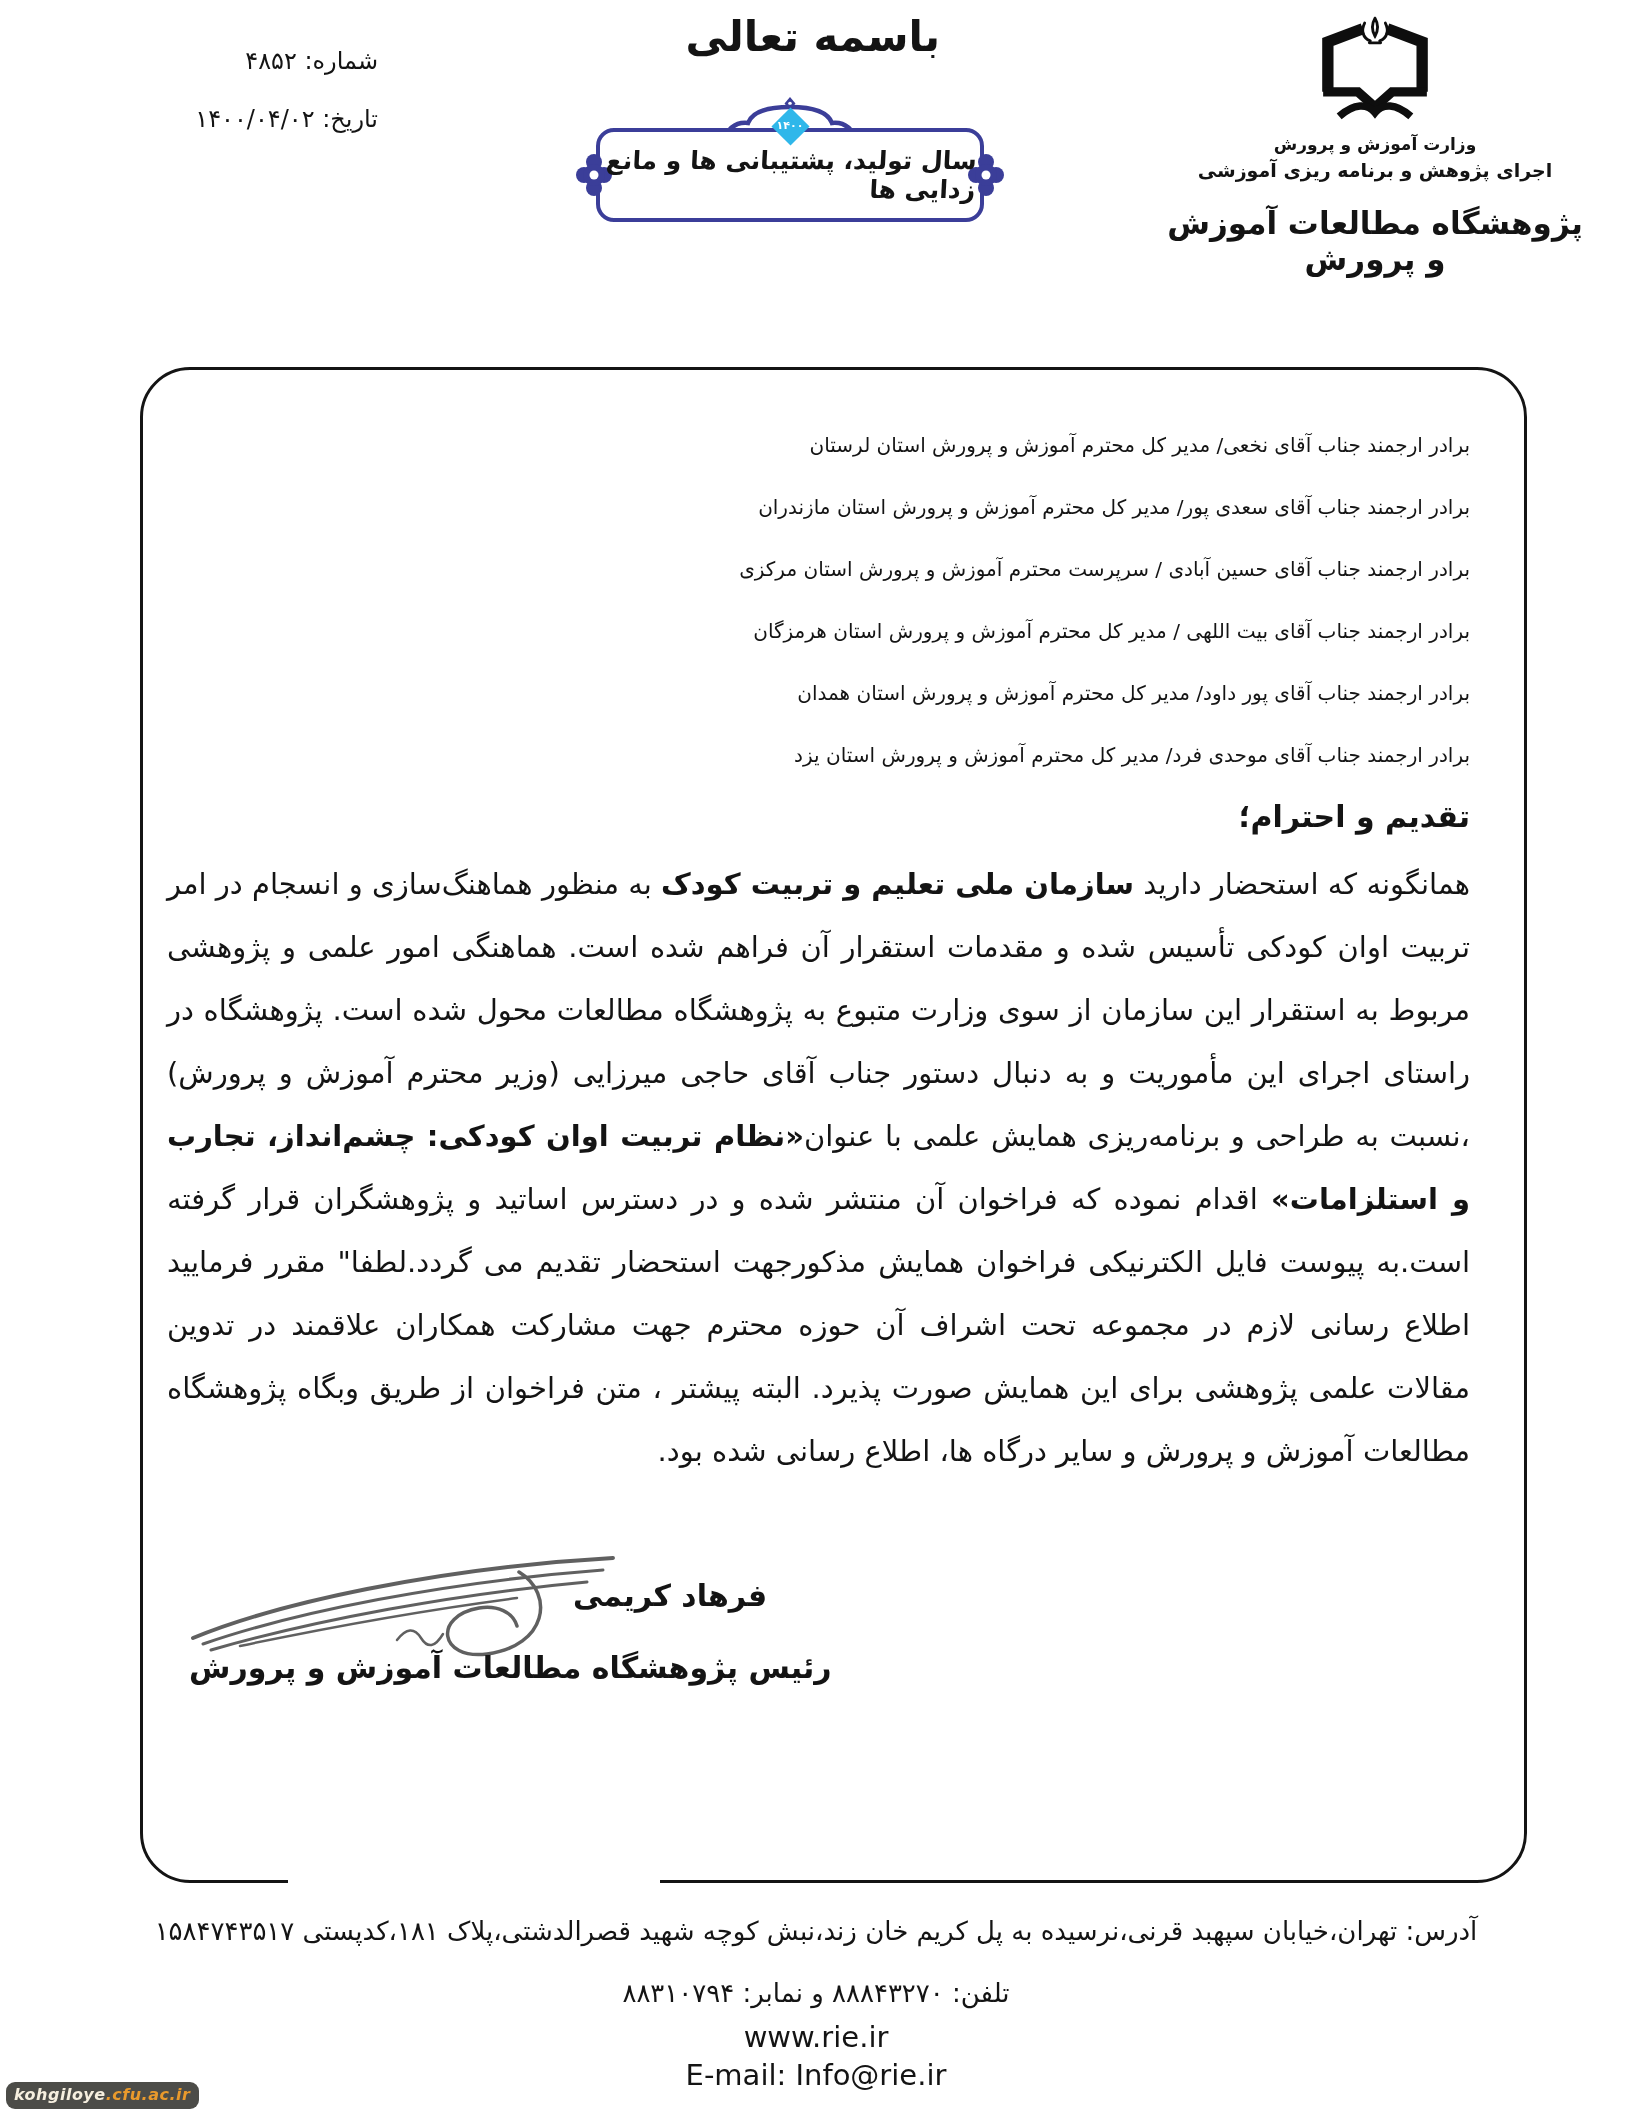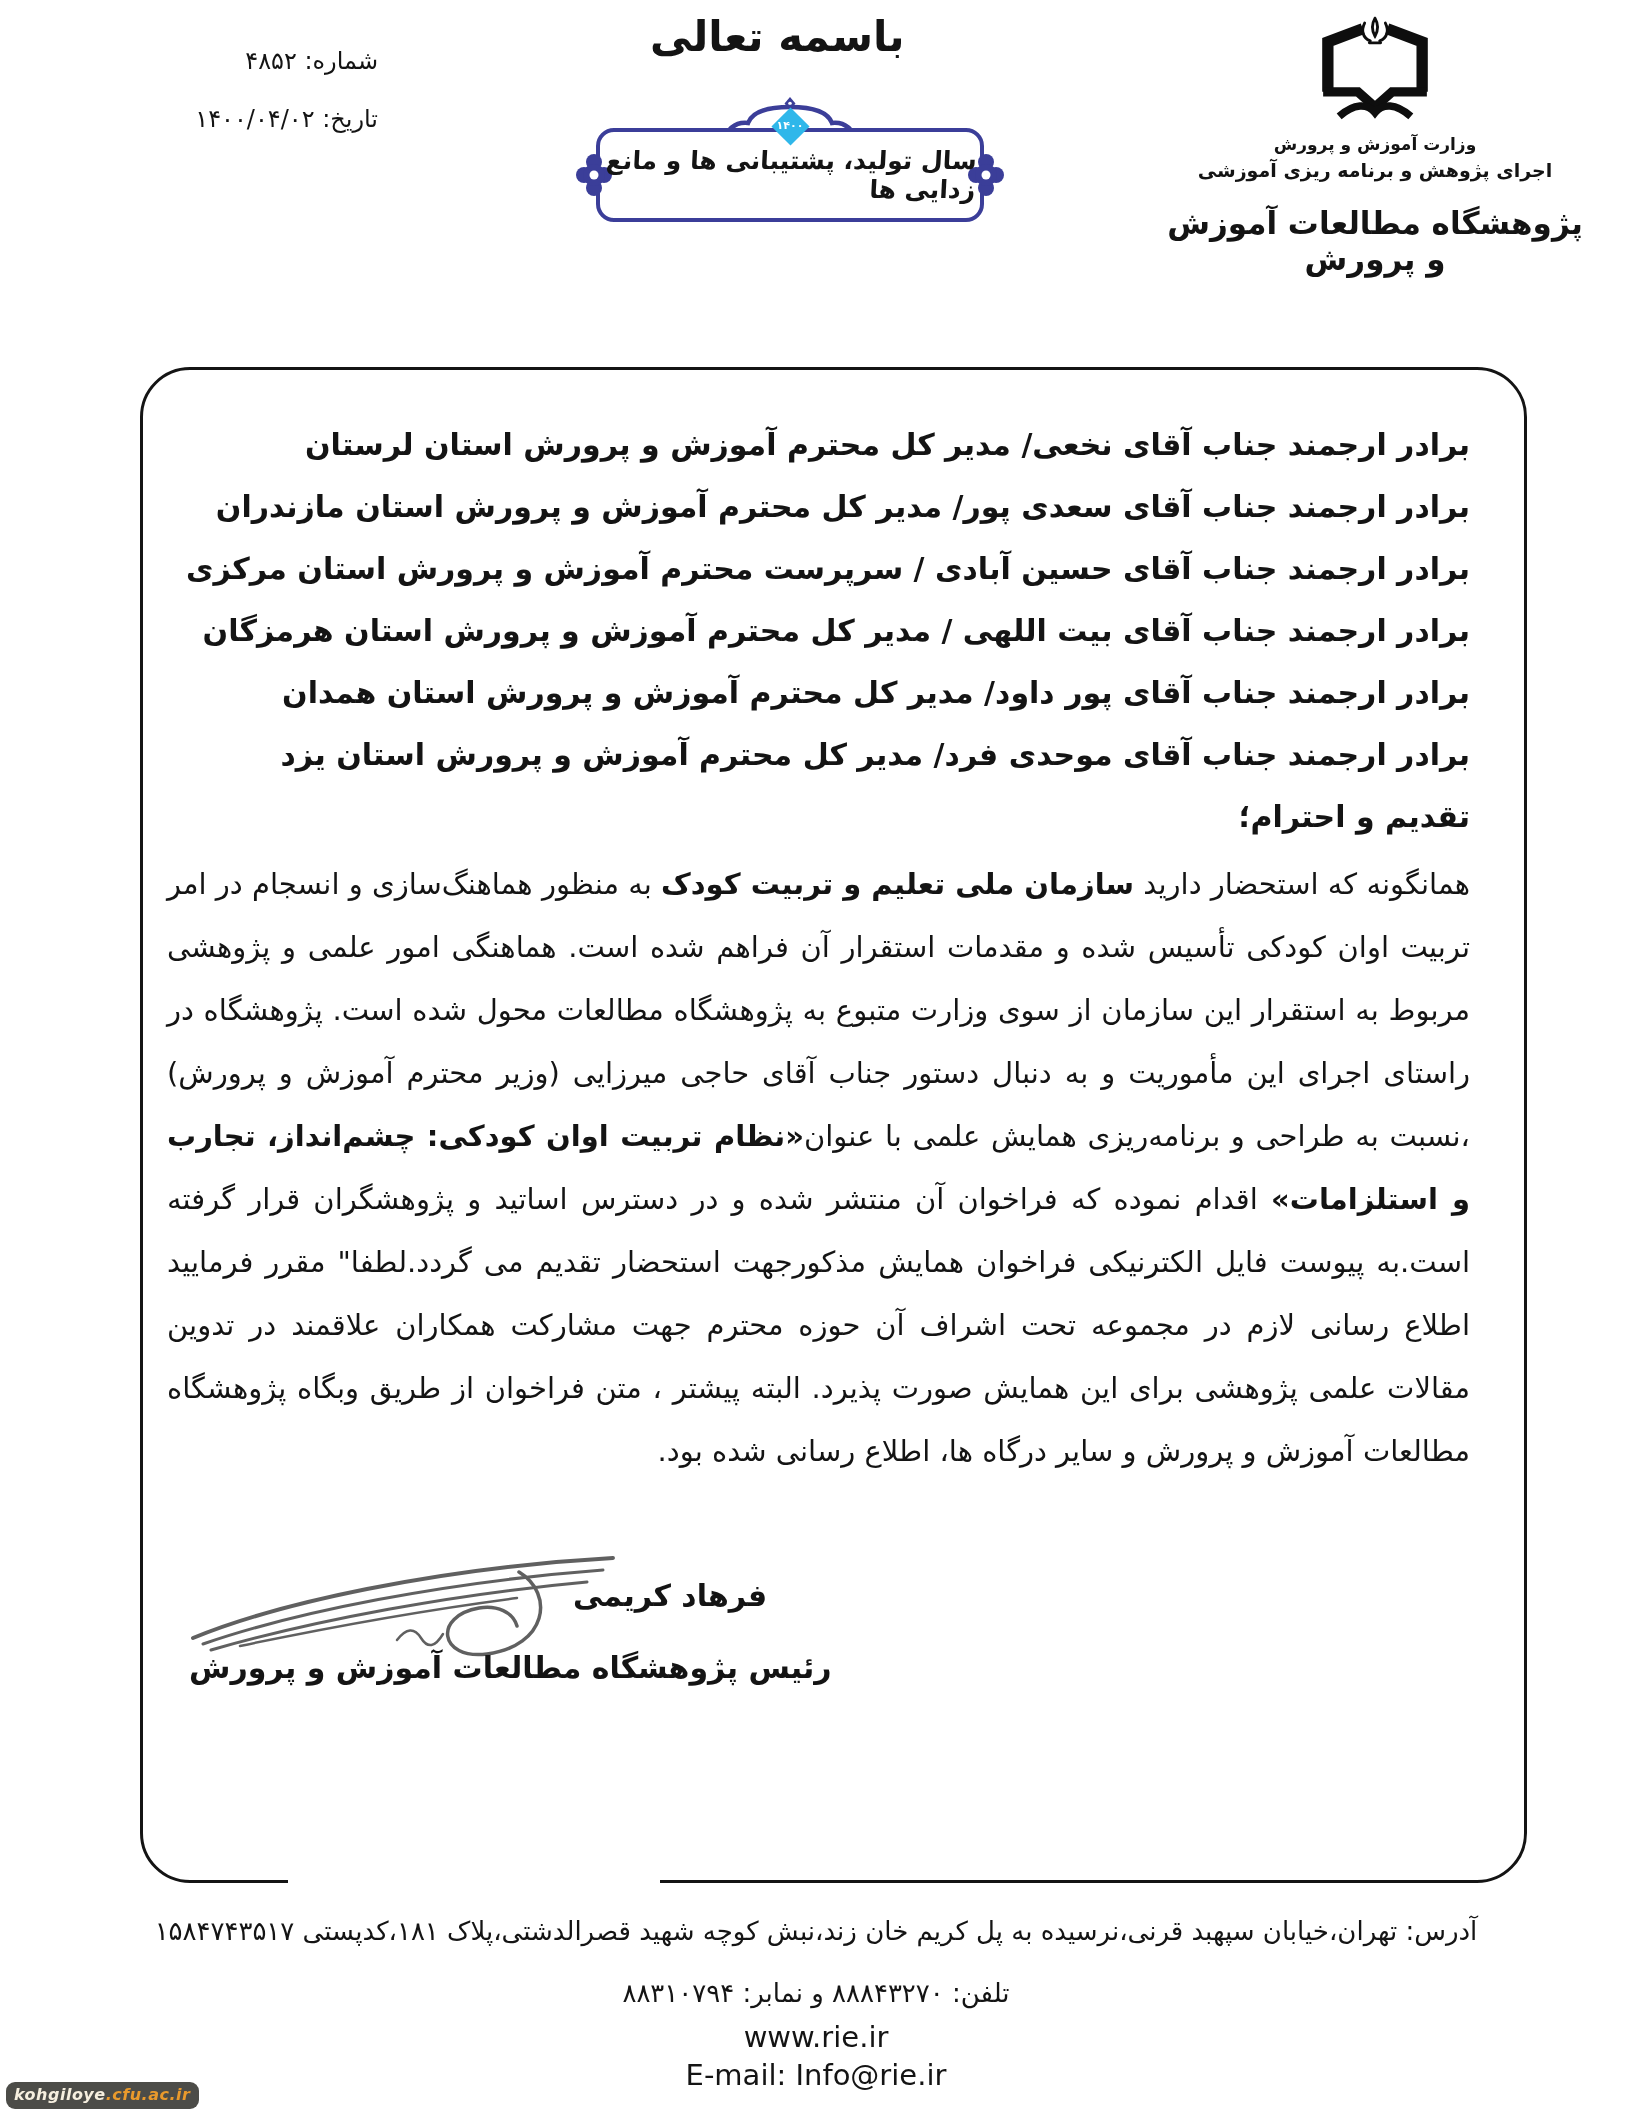--- a/index.html
+++ b/index.html
@@ -3,21 +3,21 @@
 <meta charset="utf-8">
 <style>
   html,body{margin:0;padding:0;background:#e9e9e9;}
   .page{position:relative;width:1632px;height:2112px;background:#ffffff;overflow:hidden;
         font-family:"DejaVu Sans",sans-serif;color:#141414;}
 
   
   .hdr-meta{position:absolute;left:170px;top:46px;width:208px;direction:rtl;
             font-size:24px;line-height:30px;}
   .hdr-meta .row{margin-bottom:28px;white-space:nowrap;}
-  .besmele{position:absolute;left:650px;top:12px;width:290px;text-align:left;
+  .besmele{position:absolute;left:650px;top:12px;width:290px;text-align:right;
            font-size:42px;font-weight:bold;direction:rtl;}
 
   .banner{position:absolute;left:596px;top:96px;width:388px;height:132px;}
   .banner-dome{position:absolute;left:50%;margin-left:-75px;top:0;z-index:1;}
   .banner-box{position:absolute;left:0;top:32px;width:100%;height:94px;background:#fff;
               border:4.5px solid #3b3e99;border-radius:18px;box-sizing:border-box;z-index:2;}
   .banner-knob{position:absolute;top:56px;z-index:3;}
   .knob-left{left:-21px;}
   .knob-right{right:-21px;}
   .banner-diamond{position:absolute;left:50%;top:17px;width:27px;height:27px;margin-left:-13.5px;
@@ -33,21 +33,21 @@
   .org-l1{font-size:17px;font-weight:bold;margin-top:2px;}
   .org-l2{font-size:19px;font-weight:bold;margin-top:5px;}
   .org-l3{font-size:31px;font-weight:bold;margin-top:24px;letter-spacing:0.5px;}
 
   
   .letter-box{position:absolute;left:140px;top:367px;width:1387px;height:1516px;
               border:3.5px solid #141414;border-radius:50px;box-sizing:border-box;}
   .scan-gap{position:absolute;left:288px;top:1876px;width:372px;height:10px;background:#ffffff;}
 
   .recipients{padding:44px 54px 0 50px;direction:rtl;}
-  .recipient{font-size:30px;font-weight:bold;line-height:62px;white-space:nowrap;text-align:right;}
+  .recipient{font-size:20px;font-weight:normal;line-height:62px;white-space:nowrap;text-align:right;}
   .salutation{font-size:30px;font-weight:bold;line-height:62px;}
   .body-par{padding:5px 54px 0 24px;direction:rtl;text-align:justify;
             font-size:29px;line-height:63px;}
   .body-par .b{font-weight:bold;}
 
   
   .sig{position:absolute;left:185px;top:1540px;width:580px;height:185px;direction:rtl;}
   .sig-scrawl{position:absolute;left:0;top:2px;}
   .sig-name{position:absolute;left:388px;top:38px;font-size:30px;font-weight:bold;white-space:nowrap;}
   .sig-title{position:absolute;left:4px;top:110px;font-size:30px;font-weight:bold;white-space:nowrap;}

